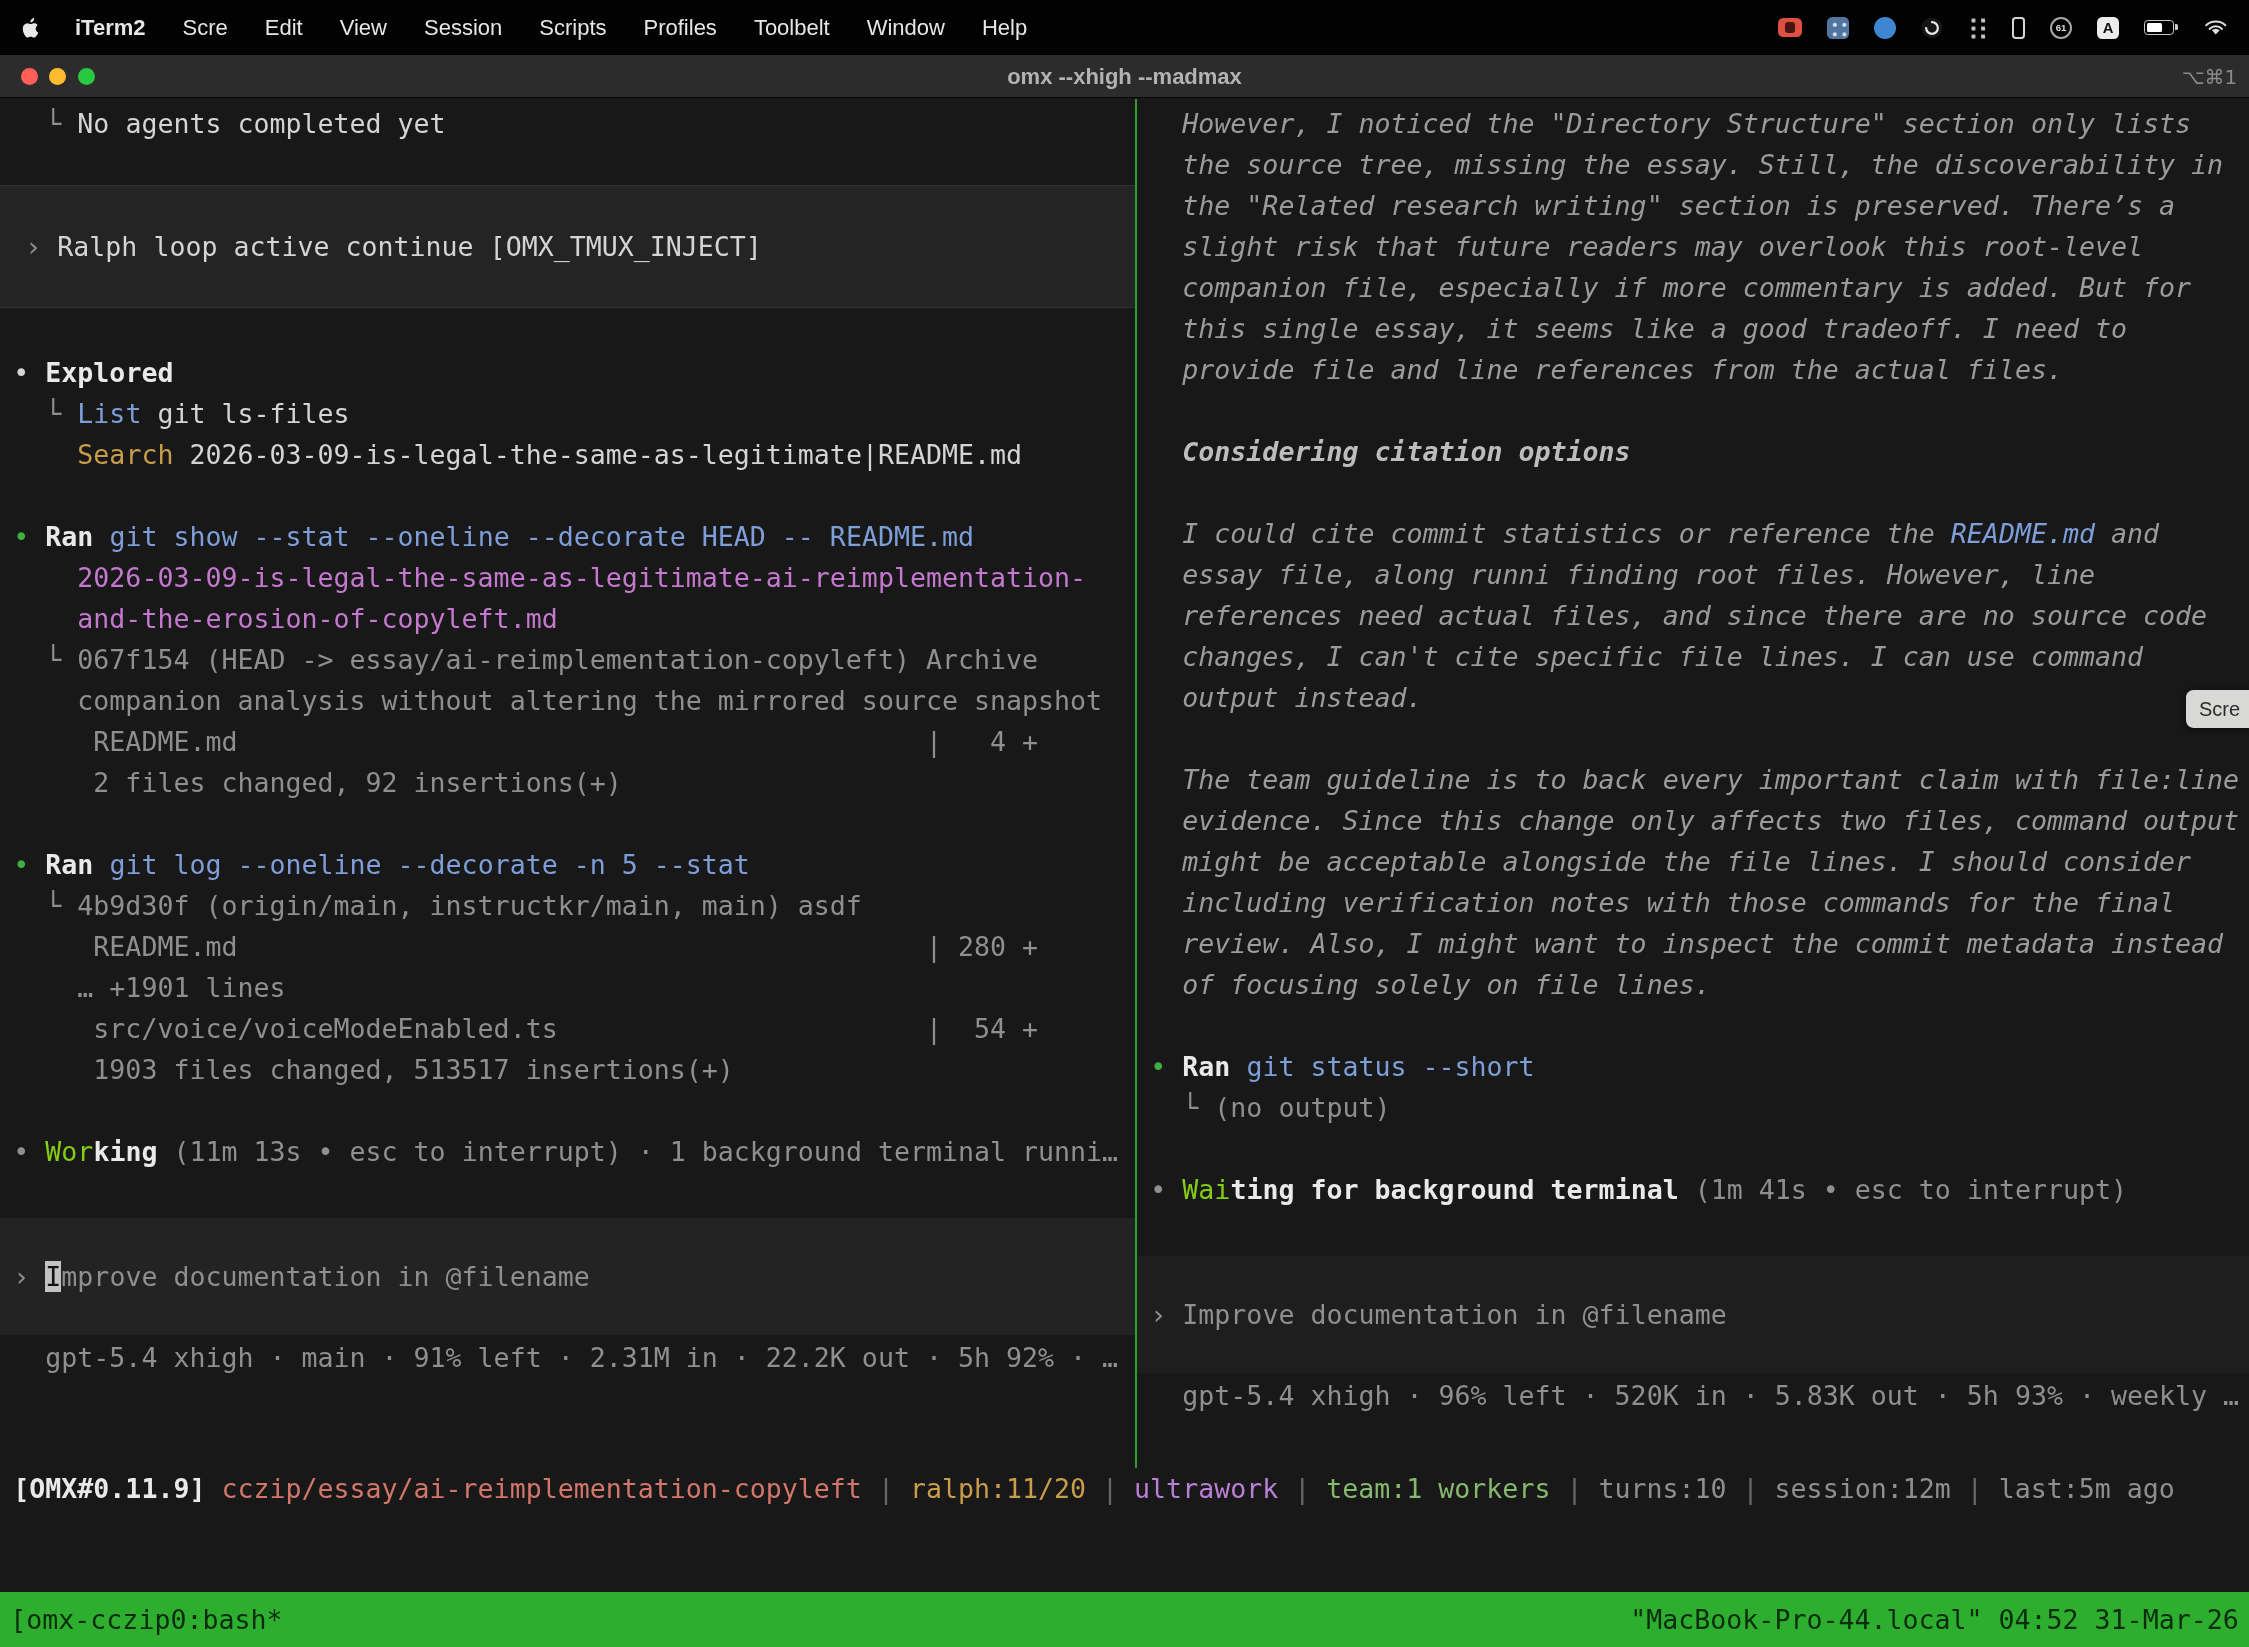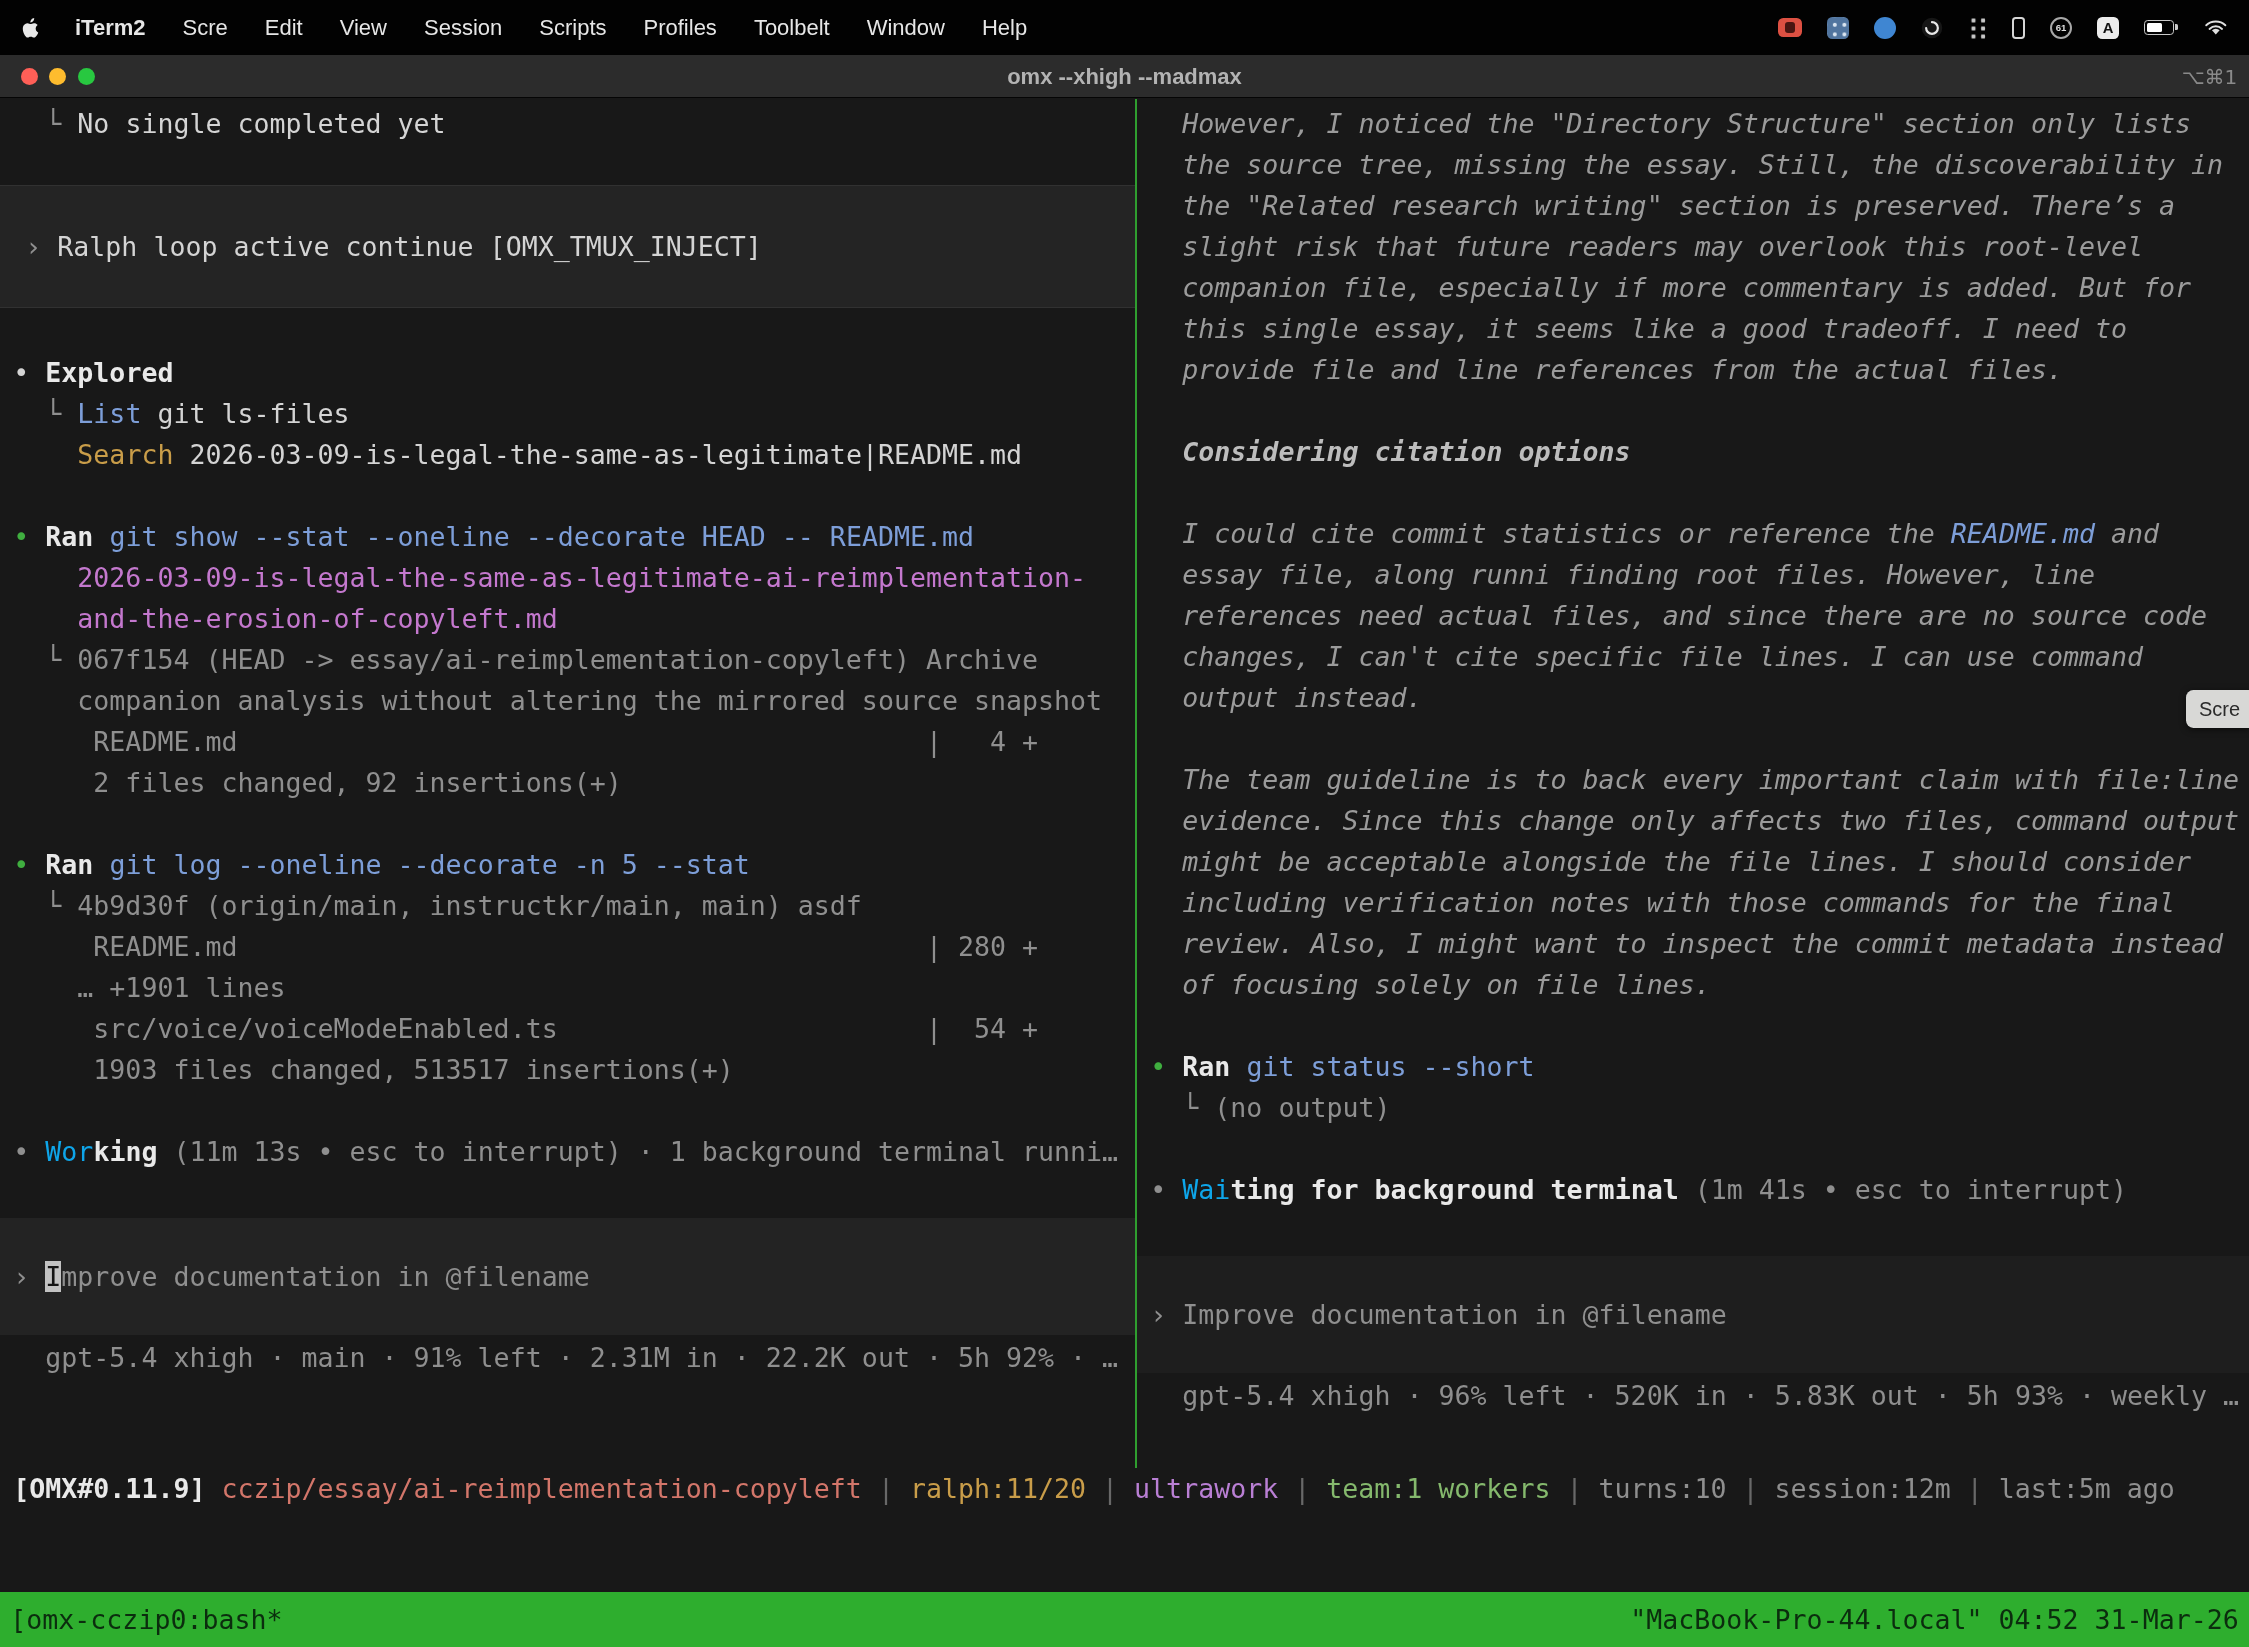--- a/index.html
+++ b/index.html
@@ -59,21 +59,21 @@
   .line{height:41px;white-space:pre;padding-left:13.3px;overflow:hidden}
   .blk-panel{background:#242424;border-top:0.7px solid #313131;border-bottom:0.7px solid #313131;
     padding:40px 12px;margin:41px 0 44px}
   .blk-input{background:#232323;padding:38px 0;margin:46px 0 1.5px}
   [data-name="prompt-box-right"]{background:#1e1e1e}
 
   
   .c-w{color:#d4d4d4}
   .c-wb{color:#e9e9e9;font-weight:700}
   .c-g{color:#8f8f8f}
-  .c-gd{color:#0ea5e9}
+  .c-gd{color:#84cc16}
   .c-gp{color:#686868}
   .c-bl{color:var(--command-blue)}
   .c-y{color:var(--search-yellow)}
   .c-m{color:var(--filename-magenta)}
   .c-gn{color:var(--bullet-green)}
   .c-red{color:var(--branch-red)}
   .c-pu{color:var(--mode-purple)}
   .c-grn{color:var(--team-green)}
   .c-itg{color:#9b9b9b;font-style:italic}
   .c-itb{color:#bdbdbd;font-style:italic;font-weight:700}
@@ -141,21 +141,21 @@
       <span class="tl red" data-name="close-button"></span>
       <span class="tl yellow" data-name="minimize-button"></span>
       <span class="tl green" data-name="zoom-button"></span>
       <span class="win-title" data-name="window-title">omx --xhigh --madmax</span>
       <span class="win-shortcut" data-name="window-shortcut-badge">⌥⌘1</span>
     </div>
 
     <div class="term" data-name="terminal">
       <div class="pane pane-left" data-name="pane-left">
           <div class="blk-lines" data-name="agents-status">
-            <div class="line" data-name="terminal-line"><span class="c-g" data-name="text-segment">  └ </span><span class="c-w" data-name="text-segment">No single completed yet</span></div>
+            <div class="line" data-name="terminal-line"><span class="c-g" data-name="text-segment">  └ </span><span class="c-w" data-name="text-segment">No agents completed yet</span></div>
           </div>
           <div class="blk-panel" data-name="inject-banner">
             <div class="line" data-name="terminal-line"><span class="c-g" data-name="text-segment">› </span><span class="c-w" data-name="text-segment">Ralph loop active continue [OMX_TMUX_INJECT]</span></div>
           </div>
           <div class="blk-lines" data-name="agent-transcript-left">
             <div class="line" data-name="terminal-line"><span class="c-w" data-name="text-segment">• </span><span class="c-wb" data-name="text-segment">Explored</span></div>
             <div class="line" data-name="terminal-line"><span class="c-g" data-name="text-segment">  └ </span><span class="c-bl" data-name="text-segment">List</span><span class="c-w" data-name="text-segment"> git ls-files</span></div>
             <div class="line" data-name="terminal-line"><span class="c-w" data-name="text-segment">    </span><span class="c-y" data-name="text-segment">Search</span><span class="c-w" data-name="text-segment"> 2026-03-09-is-legal-the-same-as-legitimate|README.md</span></div>
             <div class="line blank" data-name="terminal-line"></div>
             <div class="line" data-name="terminal-line"><span class="c-gn" data-name="text-segment">• </span><span class="c-wb" data-name="text-segment">Ran</span><span class="c-bl" data-name="text-segment"> git show --stat --oneline --decorate HEAD -- README.md</span></div>

